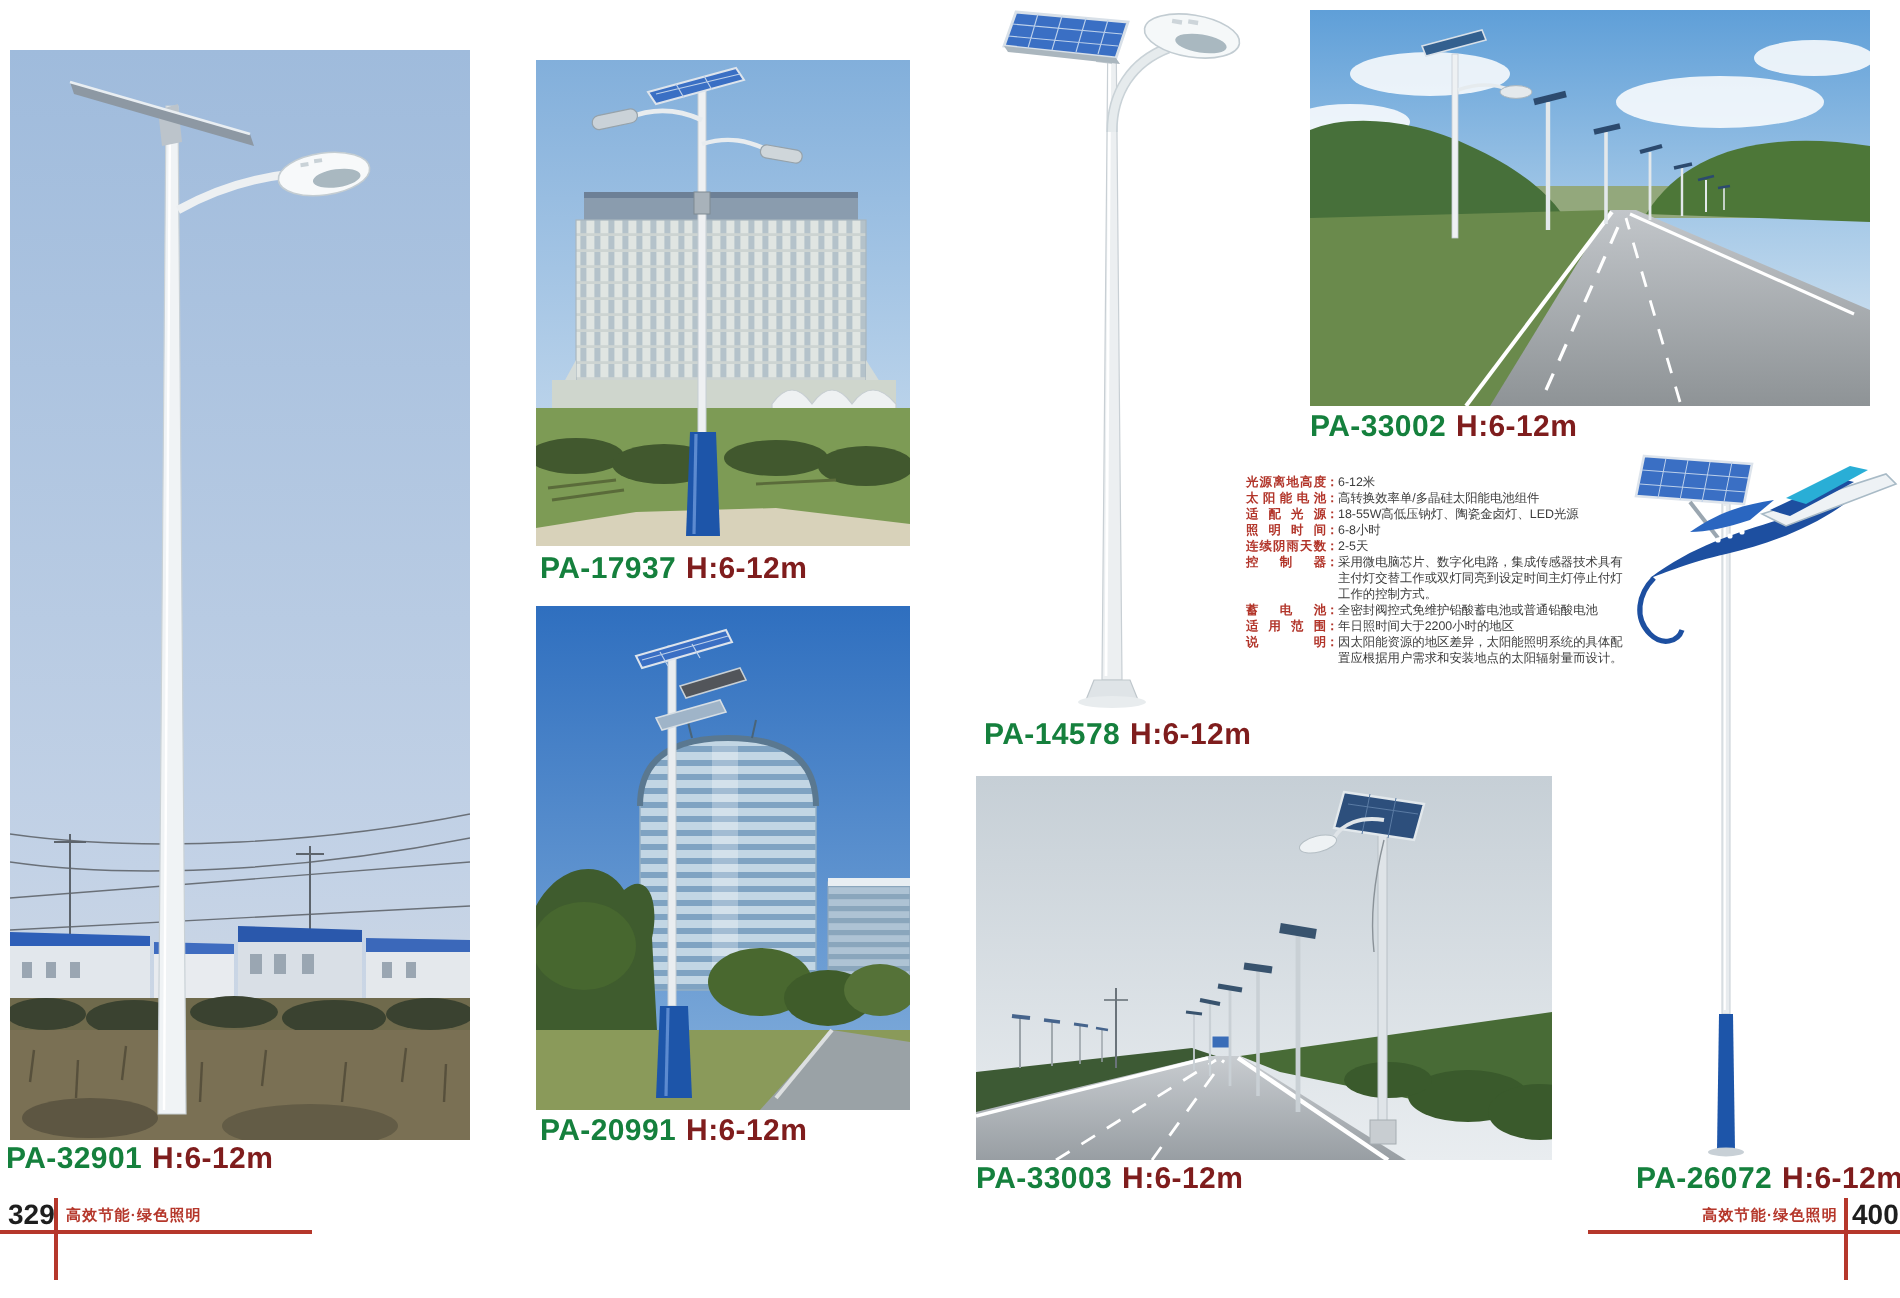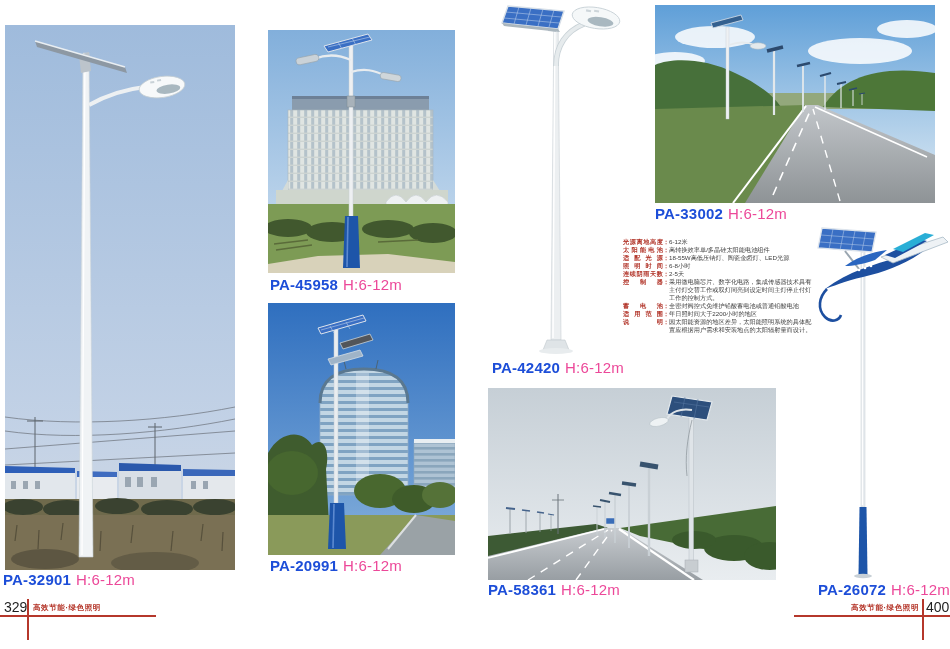--- a/index.html
+++ b/index.html
@@ -2,28 +2,28 @@
 <html><head>
 <meta charset="utf-8">
 <style>
   * { margin:0; padding:0; box-sizing:border-box; }
   html,body { width:950px; height:649px; }
   body { background:#ffffff; font-family:"Liberation Sans", sans-serif; position:relative; overflow:hidden; }
   .page { position:absolute; inset:0; }
   .photo { position:absolute; overflow:hidden; background:#fff; }
   .photo svg { display:block; width:100%; height:100%; }
   .plabel { position:absolute; font-size:15px; white-space:nowrap; letter-spacing:.2px; }
-  .plabel .model { color:#1d4ed8; font-weight:bold; }
-  .plabel .ht { color:#ec4899; margin-left:5px; }
+  .plabel .model { color:#15803d; font-weight:bold; }
+  .plabel .ht { color:#7f1d1d; margin-left:5px;font-weight:bold; }
   .specs { position:absolute; left:623px; top:238px; width:194px; font-size:6.2px; line-height:8px; }
   .spec-row { display:flex; align-items:flex-start; }
   .spec-row .sl { color:#b2352a; font-weight:bold; width:40px; flex:none; text-align:justify; text-align-last:justify; }
   .spec-row .sc { color:#b2352a; font-weight:bold; flex:none; width:6px; }
   .spec-row .sv { color:#3d3d3d; flex:1; }
-  .pagenum { position:absolute; font-size:14px; font-weight:normal; color:#1e1e1e; top:599px; }
+  .pagenum { position:absolute; font-size:14px; font-weight:bold; color:#1e1e1e; top:599px; }
   .slogan { position:absolute; font-size:7.5px; font-weight:bold; color:#b5372b; letter-spacing:.6px; top:603px;text-align:center; }
   .vline { position:absolute; width:2px; height:41px; top:599px; background:#b5372b; }
   .hline { position:absolute; height:2px; top:615px; background:#b5372b; }
 </style>
 </head>
 <body>
 
 <div class="page">
 
   <div class="photo" style="left:5px;top:25px;width:230px;height:545px">
@@ -457,33 +457,33 @@
       <span class="sl">说明</span>
         <span class="sc">：</span>
         <span class="sv">因太阳能资源的地区差异，太阳能照明系统的具体配置应根据用户需求和安装地点的太阳辐射量而设计。</span>
     </div>
   </div>
 
   <div class="plabel" style="left:3px;top:571px">
     <span class="model">PA-32901</span><span class="ht">H:6-12m</span>
   </div>
   <div class="plabel" style="left:270px;top:276px">
-    <span class="model">PA-45958</span><span class="ht">H:6-12m</span>
+    <span class="model">PA-17937</span><span class="ht">H:6-12m</span>
   </div>
   <div class="plabel" style="left:270px;top:557px">
     <span class="model">PA-20991</span><span class="ht">H:6-12m</span>
   </div>
   <div class="plabel" style="left:492px;top:359px">
-    <span class="model">PA-42420</span><span class="ht">H:6-12m</span>
+    <span class="model">PA-14578</span><span class="ht">H:6-12m</span>
   </div>
   <div class="plabel" style="left:655px;top:205px">
     <span class="model">PA-33002</span><span class="ht">H:6-12m</span>
   </div>
   <div class="plabel" style="left:488px;top:581px">
-    <span class="model">PA-58361</span><span class="ht">H:6-12m</span>
+    <span class="model">PA-33003</span><span class="ht">H:6-12m</span>
   </div>
   <div class="plabel" style="left:818px;top:581px">
     <span class="model">PA-26072</span><span class="ht">H:6-12m</span>
   </div>
 
   <div>
     <span class="pagenum" style="left:4px">329</span>
     <div class="vline" style="left:27px"></div>
     <span class="slogan" style="left:33px">高效节能·绿色照明</span>
     <div class="hline" style="left:0;width:156px"></div>

